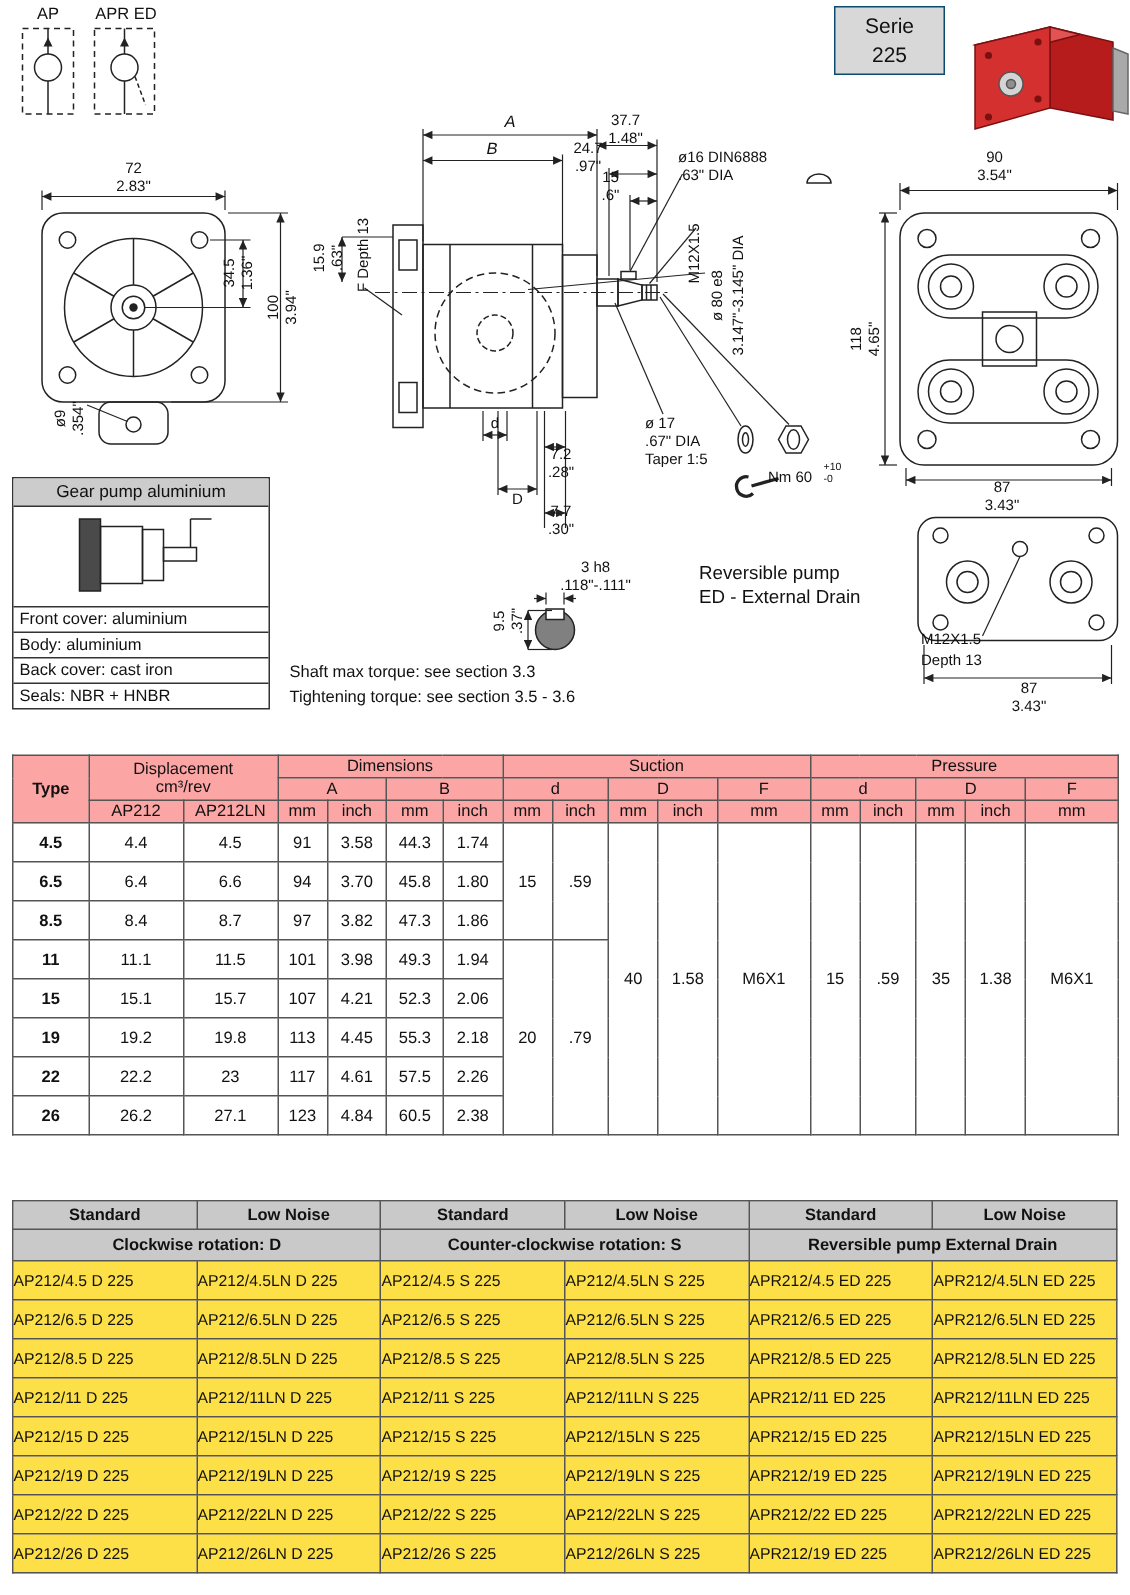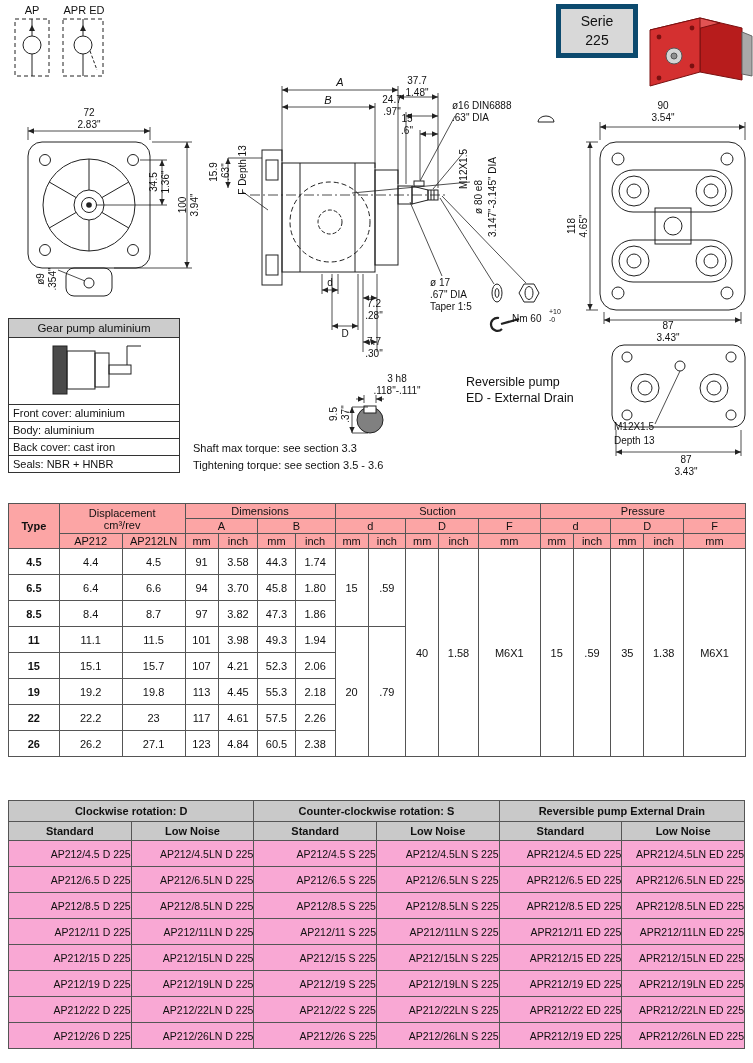--- a/index.html
+++ b/index.html
@@ -3,39 +3,39 @@
 <meta charset="utf-8">
 <style>
   html,body{margin:0;padding:0;}
   body{width:753px;height:1063px;background:#fff;font-family:"Liberation Sans",sans-serif;color:#111;}
   .page{position:relative;width:753px;height:1063px;overflow:hidden;background:#fff;}
   .lbl{position:absolute;font-size:10px;line-height:1.18;white-space:pre-line;text-align:center;transform:translate(-50%,-50%);}
   .lbl.rot{transform:translate(-50%,-50%) rotate(-90deg);}
   .lbl.left{transform:none;text-align:left;}
   .lbl.big{font-size:11px;font-style:italic;}
   .sym-lbl{font-size:11px;text-align:right;}
-  .serie-box{position:absolute;left:556px;top:4px;width:72px;height:41px;background:#d8d8d8;border:5px solid #0c4a6e;text-align:center;font-size:14px;line-height:1.35;padding-top:3px;}
+  .serie-box{position:absolute;left:556px;top:4px;width:72px;height:41px;background:#d8d8d8;border:1px solid #0c4a6e;text-align:center;font-size:14px;line-height:1.35;padding-top:3px;}
   .material-box{position:absolute;left:8px;top:318px;width:170px;border:1px solid #333;background:#fff;}
   .material-title{background:#ccc;text-align:center;font-size:11.5px;padding:3px 0;border-bottom:1px solid #333;}
   .material-fig{height:66px;border-bottom:1px solid #333;}
   .material-line{font-size:11px;padding:2px 4px;border-bottom:1px solid #333;}
   .material-line:last-child{border-bottom:none;}
   .notes{position:absolute;left:193px;top:440px;font-size:11px;line-height:1.5;}
   .rev-note{position:absolute;left:466px;top:374px;font-size:12.5px;line-height:1.3;white-space:pre-line;}
   table{border-collapse:collapse;}
   .spec-table{position:absolute;top:503px;left:8px;width:738px;font-size:11px;table-layout:fixed;}
   .spec-table th,.spec-table td{border:1px solid #555;text-align:center;padding:1px 0;}
   .spec-table thead th{background:#fca5a5;font-weight:normal;}
   .spec-table thead th.bold{font-weight:bold;}
   .spec-table td{height:23px;background:#fff;}
   .spec-table td.type-cell{font-weight:bold;}
   .order-table{position:absolute;top:800px;left:8px;width:737px;font-size:10.5px;table-layout:fixed;}
   .order-table th{background:#c9c9c9;border:1px solid #555;padding:4px 0;font-size:11px;font-weight:bold;}
   .order-table th.sub{padding:3px 0;}
-  .order-table td{border:1px solid #555;text-align:right;padding:0;height:25px;background:#f9a8d4;}
+  .order-table td{border:1px solid #555;text-align:left;padding:0;height:25px;background:#fde047;}
 </style>
 </head>
 <body>
 
 <div class="page">
 
   <div class="serie-box">
     <div>Serie</div>
     <div>225</div>
   </div>
@@ -462,33 +462,33 @@
           <td>123</td>
           <td>4.84</td>
           <td>60.5</td>
           <td>2.38</td>
         </tr>
       </tbody>
   </table>
 
   <table class="order-table">
     <thead>
-      <tr id="order-groups">
-          <th colspan="2">Clockwise rotation: D</th>
-          <th colspan="2">Counter-clockwise rotation: S</th>
-          <th colspan="2">Reversible pump External Drain</th>
-        </tr>
       <tr id="order-subs">
           <th class="sub">Standard</th>
           <th class="sub">Low Noise</th>
           <th class="sub">Standard</th>
           <th class="sub">Low Noise</th>
           <th class="sub">Standard</th>
           <th class="sub">Low Noise</th>
         </tr>
+      <tr id="order-groups">
+          <th colspan="2">Clockwise rotation: D</th>
+          <th colspan="2">Counter-clockwise rotation: S</th>
+          <th colspan="2">Reversible pump External Drain</th>
+        </tr>
     </thead>
     <tbody id="order-body">
         <tr>
           <td>AP212/4.5 D 225</td>
           <td>AP212/4.5LN D 225</td>
           <td>AP212/4.5 S 225</td>
           <td>AP212/4.5LN S 225</td>
           <td>APR212/4.5 ED 225</td>
           <td>APR212/4.5LN ED 225</td>
         </tr>

